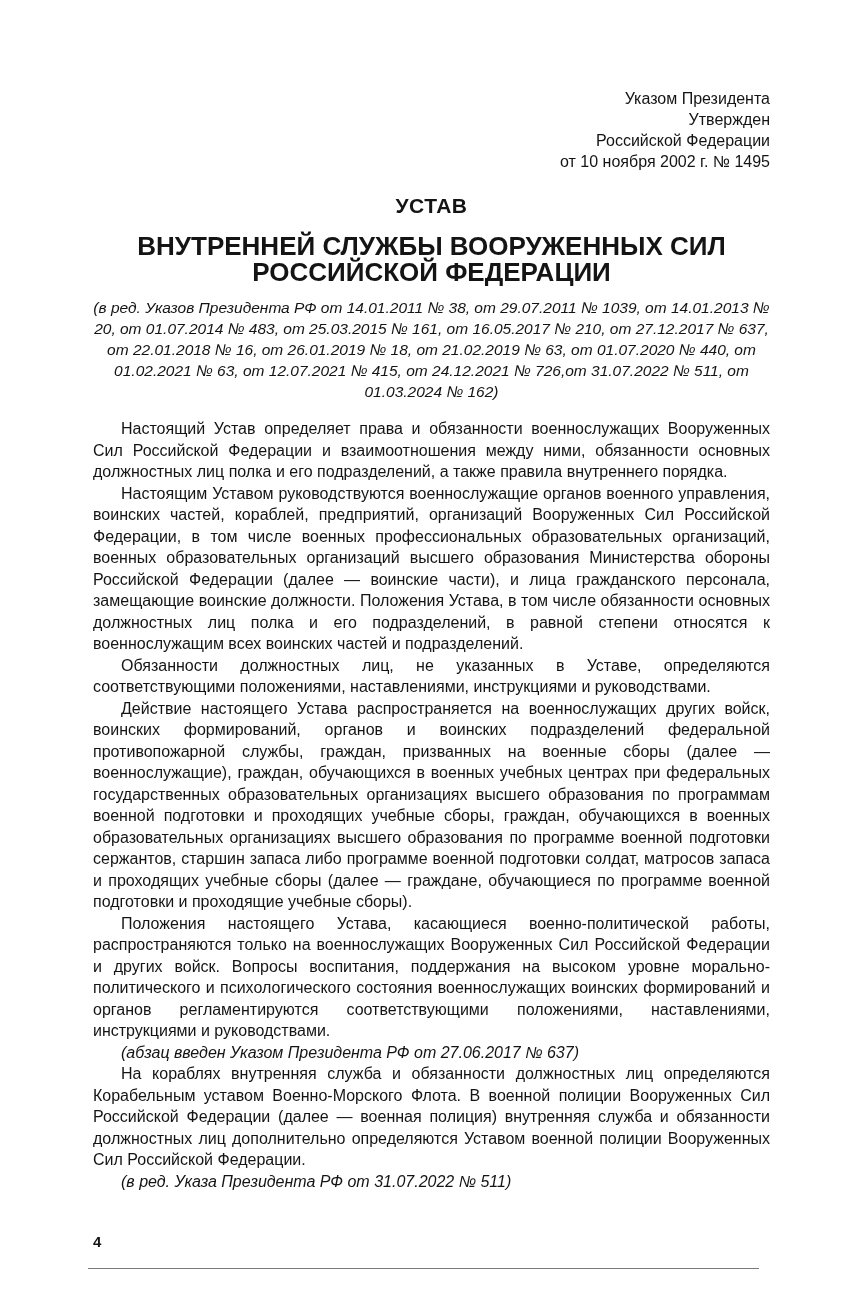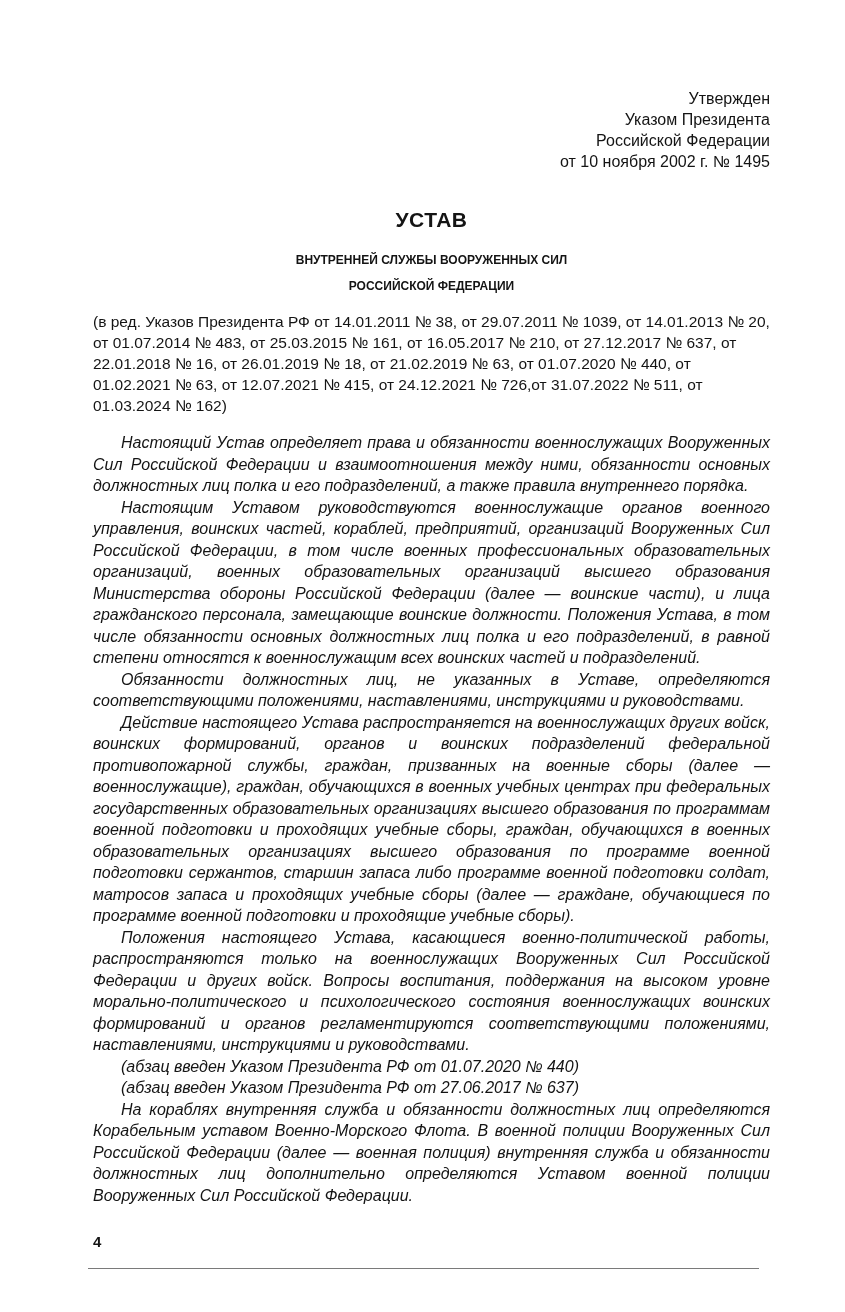--- a/index.html
+++ b/index.html
@@ -23,43 +23,43 @@
     font-size: 16px;
     line-height: 21px;
   }
   .approval div { white-space: nowrap; }
   .doc-title {
     text-align: center;
     font-weight: bold;
   }
   .doc-title .main {
     font-size: 21px;
-    margin-top: 36px;
+    margin-top: 22px;
     letter-spacing: 0.5px;
   }
   .doc-title .sub {
-    font-size: 12px;
+    font-size: 26px;
     line-height: 26px;
     margin-top: 15px;
   }
   .amendments {
     margin-top: 12px;
-    text-align: left;
+    text-align: center;
+    font-style: italic;
     font-size: 15.5px;
     line-height: 21px;
   }
   .body-text {
     margin-top: 16px;
     font-size: 16px;
     line-height: 21.5px;
   }
   .body-text p {
     margin: 0;
     text-indent: 28px;
-    font-style: italic;
   }
   .body-text p.normal {
     text-align: justify;
   }
   .body-text p.note {
     font-style: italic;
     text-align: left;
   }
   .page-number {
     position: absolute;
@@ -76,43 +76,43 @@
     border-top: 1px solid #7a7a7a;
     height: 0;
   }
 </style>
 </head>
 <body>
 
 <div class="page">
 
   <div class="approval">
+    <div>Указом Президента</div>
     <div>Утвержден</div>
-    <div>Указом Президента</div>
     <div>Российской Федерации</div>
     <div>от 10 ноября 2002 г. № 1495</div>
   </div>
 
   <div class="doc-title">
     <div class="main">УСТАВ</div>
     <div class="sub">
       <div>ВНУТРЕННЕЙ СЛУЖБЫ ВООРУЖЕННЫХ СИЛ</div>
       <div>РОССИЙСКОЙ ФЕДЕРАЦИИ</div>
     </div>
   </div>
 
   <div class="amendments">(в ред. Указов Президента РФ от 14.01.2011 № 38, от 29.07.2011 № 1039, от 14.01.2013 № 20, от 01.07.2014 № 483, от 25.03.2015 № 161, от 16.05.2017 № 210, от 27.12.2017 № 637, от 22.01.2018 № 16, от 26.01.2019 № 18, от 21.02.2019 № 63, от 01.07.2020 № 440, от 01.02.2021 № 63, от 12.07.2021 № 415, от 24.12.2021 № 726,от 31.07.2022 № 511, от 01.03.2024 № 162)</div>
 
   <div class="body-text">
     <p class="normal">Настоящий Устав определяет права и обязанности военнослужащих Вооруженных Сил Российской Федерации и взаимоотношения между ними, обязанности основных должностных лиц полка и его подразделений, а также правила внутреннего порядка.</p>
     <p class="normal">Настоящим Уставом руководствуются военнослужащие органов военного управления, воинских частей, кораблей, предприятий, организаций Вооруженных Сил Российской Федерации, в том числе военных профессиональных образовательных организаций, военных образовательных организаций высшего образования Министерства обороны Российской Федерации (далее — воинские части), и лица гражданского персонала, замещающие воинские должности. Положения Устава, в том числе обязанности основных должностных лиц полка и его подразделений, в равной степени относятся к военнослужащим всех воинских частей и подразделений.</p>
     <p class="normal">Обязанности должностных лиц, не указанных в Уставе, определяются соответствующими положениями, наставлениями, инструкциями и руководствами.</p>
     <p class="normal">Действие настоящего Устава распространяется на военнослужащих других войск, воинских формирований, органов и воинских подразделений федеральной противопожарной службы, граждан, призванных на военные сборы (далее — военнослужащие), граждан, обучающихся в военных учебных центрах при федеральных государственных образовательных организациях высшего образования по программам военной подготовки и проходящих учебные сборы, граждан, обучающихся в военных образовательных организациях высшего образования по программе военной подготовки сержантов, старшин запаса либо программе военной подготовки солдат, матросов запаса и проходящих учебные сборы (далее — граждане, обучающиеся по программе военной подготовки и проходящие учебные сборы).</p>
     <p class="normal">Положения настоящего Устава, касающиеся военно-политической работы, распространяются только на военнослужащих Вооруженных Сил Российской Федерации и других войск. Вопросы воспитания, поддержания на высоком уровне морально-политического и психологического состояния военнослужащих воинских формирований и органов регламентируются соответствующими положениями, наставлениями, инструкциями и руководствами.</p>
-    <p class="note">(абзац введен Указом Президента РФ от 01.07.2020 № 440)</p>
     <p class="note">(абзац введен Указом Президента РФ от 27.06.2017 № 637)</p>
     <p class="normal">На кораблях внутренняя служба и обязанности должностных лиц определяются Корабельным уставом Военно-Морского Флота. В военной полиции Вооруженных Сил Российской Федерации (далее — военная полиция) внутренняя служба и обязанности должностных лиц дополнительно определяются Уставом военной полиции Вооруженных Сил Российской Федерации.</p>
+    <p class="note">(в ред. Указа Президента РФ от 31.07.2022 № 511)</p>
   </div>
 
   <div class="page-number">4</div>
   <div class="footer-rule"></div>
 
 </div>
 
 </body></html>

